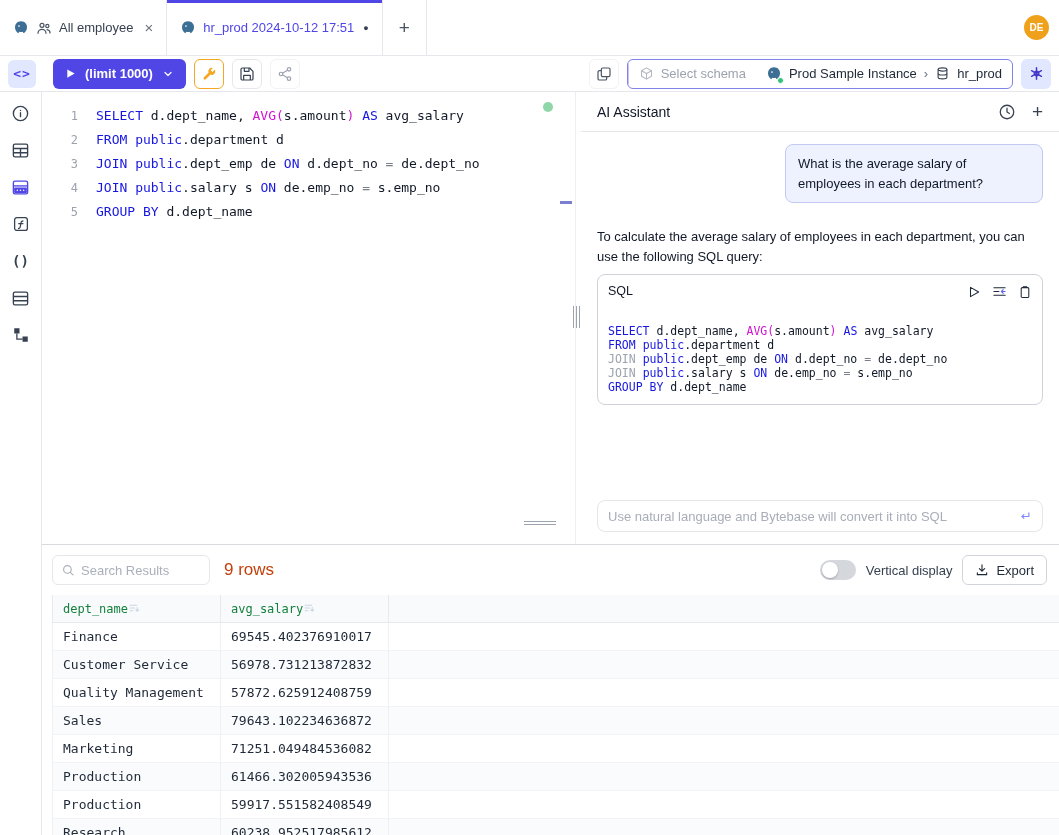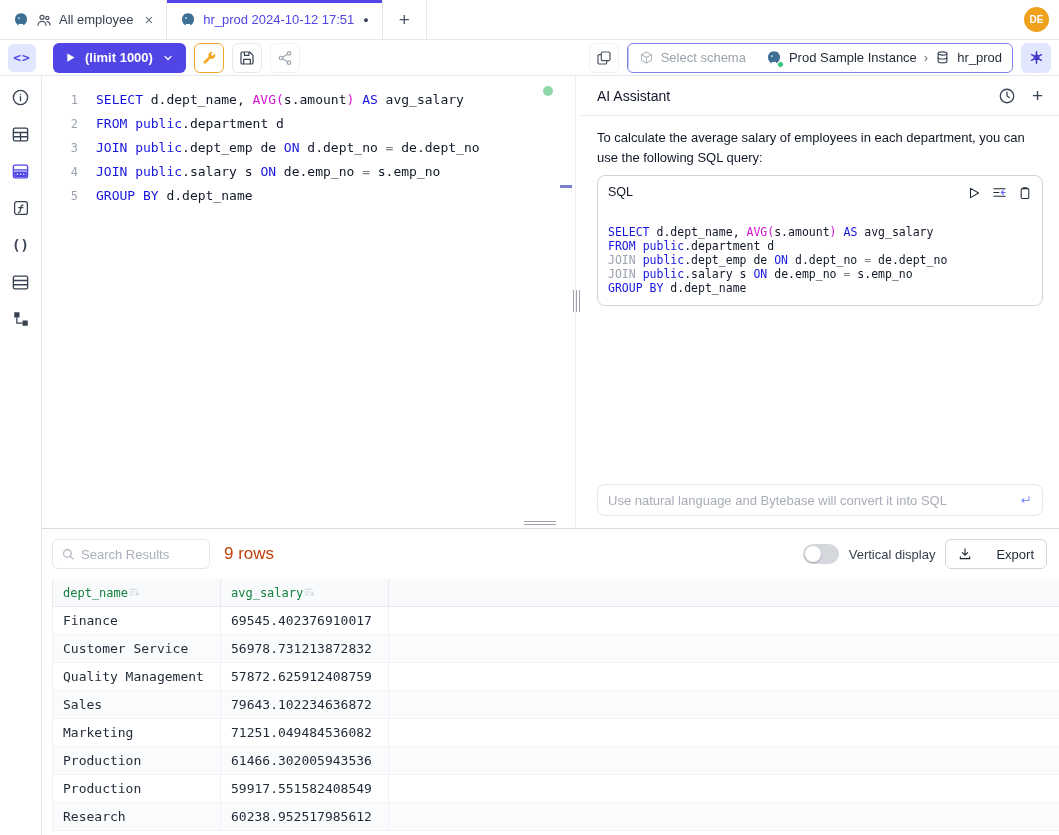--- a/index.html
+++ b/index.html
@@ -2,21 +2,21 @@
 <html><head>
 <meta charset="utf-8">
 <style>
   *{box-sizing:border-box;margin:0;padding:0}
   body{margin:0;background:#fff}
   .app{position:relative;width:1059px;height:835px;background:#fff;overflow:hidden;
        font-family:"Liberation Sans",sans-serif;color:#1f2937;font-size:13px}
   svg{display:block}
 
   
-  .tabbar{height:40px;display:flex;align-items:stretch;border-bottom:1px solid #e5e7eb;background:#fff}
+  .tabbar{height:56px;display:flex;align-items:stretch;border-bottom:1px solid #e5e7eb;background:#fff}
   .tab{position:relative;display:flex;align-items:center;gap:7px;padding:0 13px;border-right:1px solid #e5e7eb;color:#374151;cursor:pointer;background:#fff}
   .tab-active{color:#4f46e5}
   .tab-active::before{content:"";position:absolute;top:0;left:0;right:0;height:3px;background:#4f46e5}
   .tab-close{color:#6b7280;font-size:15px;line-height:1;margin-left:4px}
   .dirty-dot{font-size:9px;color:#374151;margin-left:2px}
   .newtab{width:44px;display:flex;align-items:center;justify-content:center;border-right:1px solid #e5e7eb;font-size:19px;color:#4b5563;cursor:pointer}
   .avatar{margin-left:auto;margin-right:10px;align-self:center;width:25px;height:25px;border-radius:50%;
           background:#efa11c;color:#fff;font-size:10px;font-weight:bold;display:flex;align-items:center;justify-content:center}
 
   
@@ -92,21 +92,21 @@
   .results{flex:1;border-top:1px solid #d8dade;display:flex;flex-direction:column;min-height:0;background:#fff}
   .results-toolbar{height:50px;flex:none;display:flex;align-items:center;padding:0 12px 0 10px;gap:14px}
   .search-box{width:158px;height:30px;border:1px solid #e5e7eb;border-radius:6px;display:flex;align-items:center;gap:6px;padding:0 8px;background:#fff}
   .search-box input{border:none;outline:none;width:100%;font-size:13px;color:#374151;font-family:inherit;background:transparent}
   .search-box input::placeholder{color:#aab0b9}
   .rowcount{color:#c2410c;font-size:17px}
   .rt-right{margin-left:auto;display:flex;align-items:center;gap:10px}
   .toggle{width:36px;height:20px;border-radius:10px;background:#d4d7dc;position:relative;cursor:pointer}
   .toggle::after{content:"";position:absolute;left:2px;top:2px;width:16px;height:16px;border-radius:50%;background:#fff;box-shadow:0 1px 2px rgba(0,0,0,.25)}
   .toggle-label{color:#374151;font-size:13px;}
-  .export-btn{height:30px;border:1px solid #d1d5db;border-radius:6px;background:#fff;display:flex;align-items:center;gap:24px;
+  .export-btn{height:30px;border:1px solid #d1d5db;border-radius:6px;background:#fff;display:flex;align-items:center;gap:7px;
               padding:0 12px;font-size:13px;color:#1f2937;cursor:pointer;font-family:inherit}
 
   .table{margin-left:10px;flex:1;overflow:hidden;font-family:"DejaVu Sans Mono",monospace}
   .thead{display:grid;grid-template-columns:168px 168px 1fr;height:28px;background:#f8fafc;border-bottom:1px solid #e7e9ee}
   .th{display:flex;align-items:center;gap:0;padding:0 10px;font-size:12px;color:#15803d;border-left:1px solid #e7e9ee;cursor:pointer}
   .th.last{border-right:none;cursor:default}
   .trow{display:grid;grid-template-columns:168px 168px 1fr;height:28px;border-bottom:1px solid #f1f3f6}
   .trow:nth-child(even){background:#fafbfd}
   .tcell{display:flex;align-items:center;padding:0 10px;font-size:13px;color:#1f2937;border-left:1px solid #eef0f3;overflow:hidden;white-space:nowrap}
   .tcell-empty{border-left:1px solid #eef0f3}
@@ -319,20 +319,21 @@
               <span>
                 <svg viewBox="0 0 24 24" width="18" height="18" fill="none" stroke="#374151" stroke-width="1.7" stroke-linecap="round">
                     <circle cx="12" cy="12" r="9"></circle>
                     <path d="M12 7v5l3.2 2"></path>
                   </svg>
               </span>
               <span class="ai-plus">+</span>
             </span>
           </div>
           <div class="ai-body">
+            <div class="bubble">What is the average salary of employees in each department?</div>
             <div class="answer">
               <span>To calculate the average salary of employees in each department, you can use the following SQL query:</span>
               <div class="codeblock">
                 <div class="cb-header">
                   <span>SQL</span>
                   <span class="cb-icons">
                     <span class="cbi">
                       <svg viewBox="0 0 24 24" width="14" height="14" fill="none" stroke="#1f2937" stroke-width="1.8" stroke-linejoin="round">
                           <polygon points="6,4 20,12 6,20"></polygon>
                         </svg>

